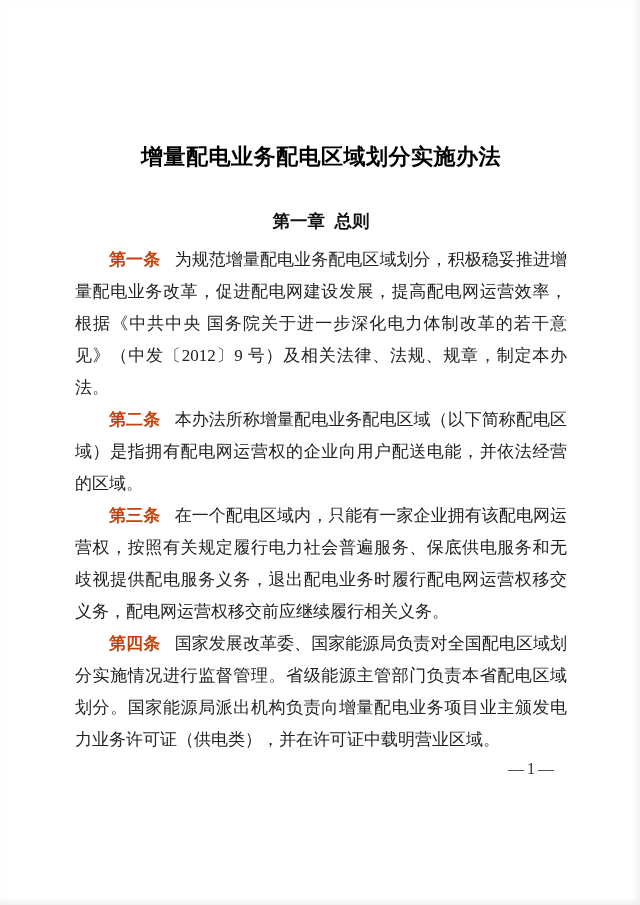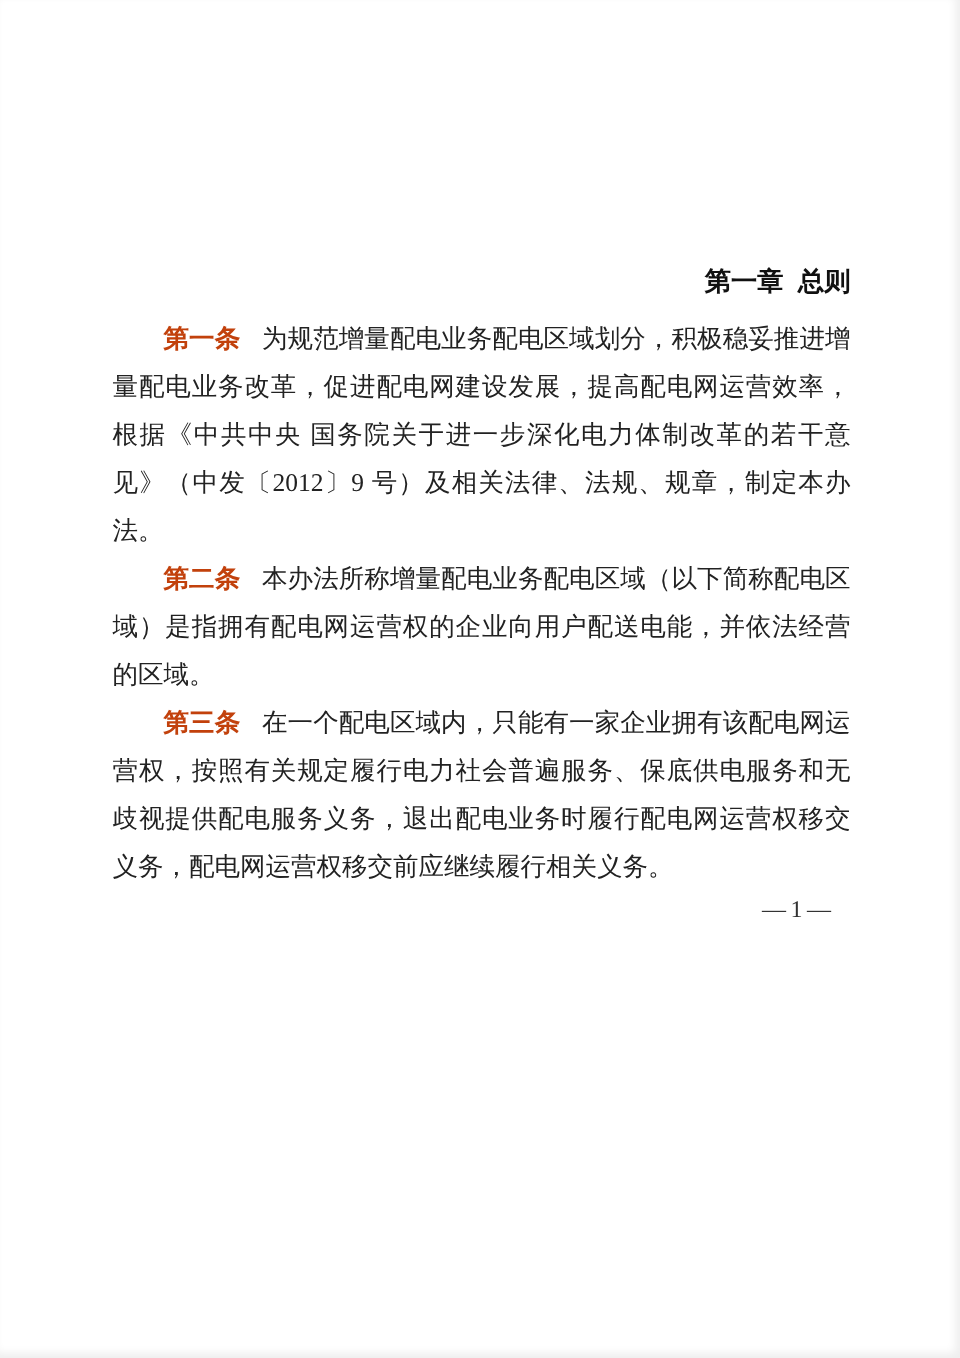--- a/index.html
+++ b/index.html
@@ -24,21 +24,21 @@
     margin: 0;
     text-align: center;
     font-size: 22px;
     line-height: 34px;
     font-weight: 700;
     color: #000000;
     letter-spacing: 0.5px;
   }
   .chapter-heading {
     margin: 34px 0 0 0;
-    text-align: right;
+    text-align: center;
     font-size: 17.5px;
     line-height: 26px;
     font-weight: 700;
     color: #111111;
     word-spacing: 0.3em;
   }
   .content {
     margin-top: 10px;
   }
   .para {
@@ -62,30 +62,32 @@
     line-height: 26px;
     letter-spacing: 3px;
     color: #333333;
   }
 </style>
 </head>
 <body>
 
 <div class="page">
 
+  <h1 class="doc-title">增量配电业务配电区域划分实施办法</h1>
 
   <h2 class="chapter-heading">第一章 总则</h2>
 
   <div class="content">
 
     <p class="para"><span class="clause-label">第一条</span><span>为规范增量配电业务配电区域划分，积极稳妥推进增量配电业务改革，促进配电网建设发展，提高配电网运营效率，根据《中共中央 国务院关于进一步深化电力体制改革的若干意见》（中发〔2012〕9 号）及相关法律、法规、规章，制定本办法。</span></p>
 
     <p class="para"><span class="clause-label">第二条</span><span>本办法所称增量配电业务配电区域（以下简称配电区域）是指拥有配电网运营权的企业向用户配送电能，并依法经营的区域。</span></p>
 
     <p class="para"><span class="clause-label">第三条</span><span>在一个配电区域内，只能有一家企业拥有该配电网运营权，按照有关规定履行电力社会普遍服务、保底供电服务和无歧视提供配电服务义务，退出配电业务时履行配电网运营权移交义务，配电网运营权移交前应继续履行相关义务。</span></p>
 
 
+    <p class="para"><span class="clause-label">第四条</span><span>国家发展改革委、国家能源局负责对全国配电区域划分实施情况进行监督管理。省级能源主管部门负责本省配电区域划分。国家能源局派出机构负责向增量配电业务项目业主颁发电力业务许可证（供电类），并在许可证中载明营业区域。</span></p>
 
   </div>
 
   <div class="page-number">—1—</div>
 
 </div>
 
 </body></html>

